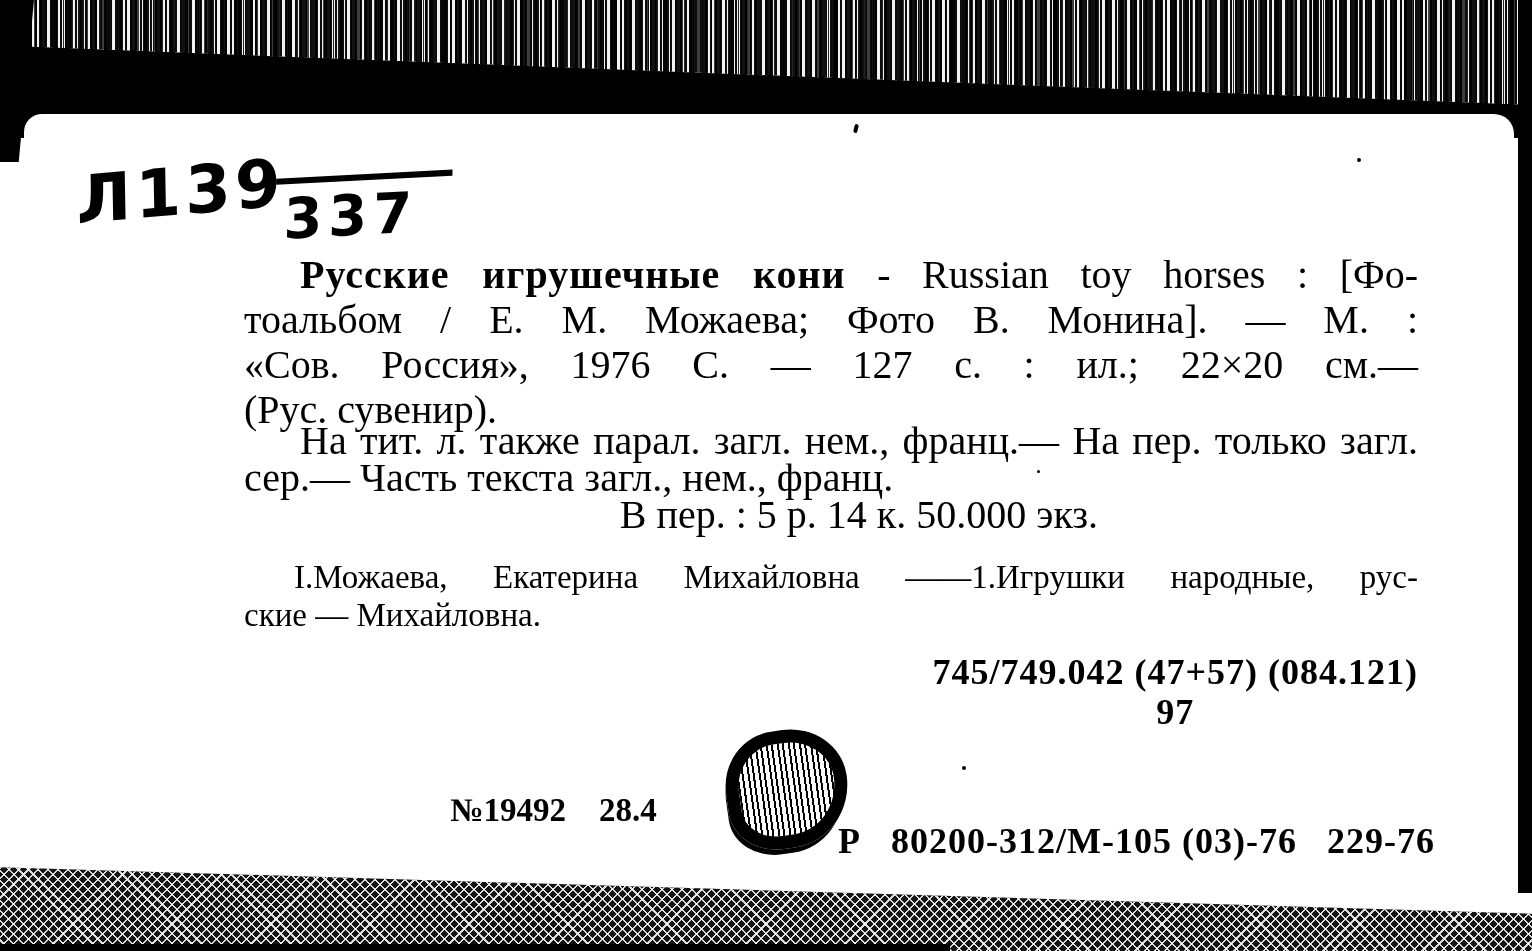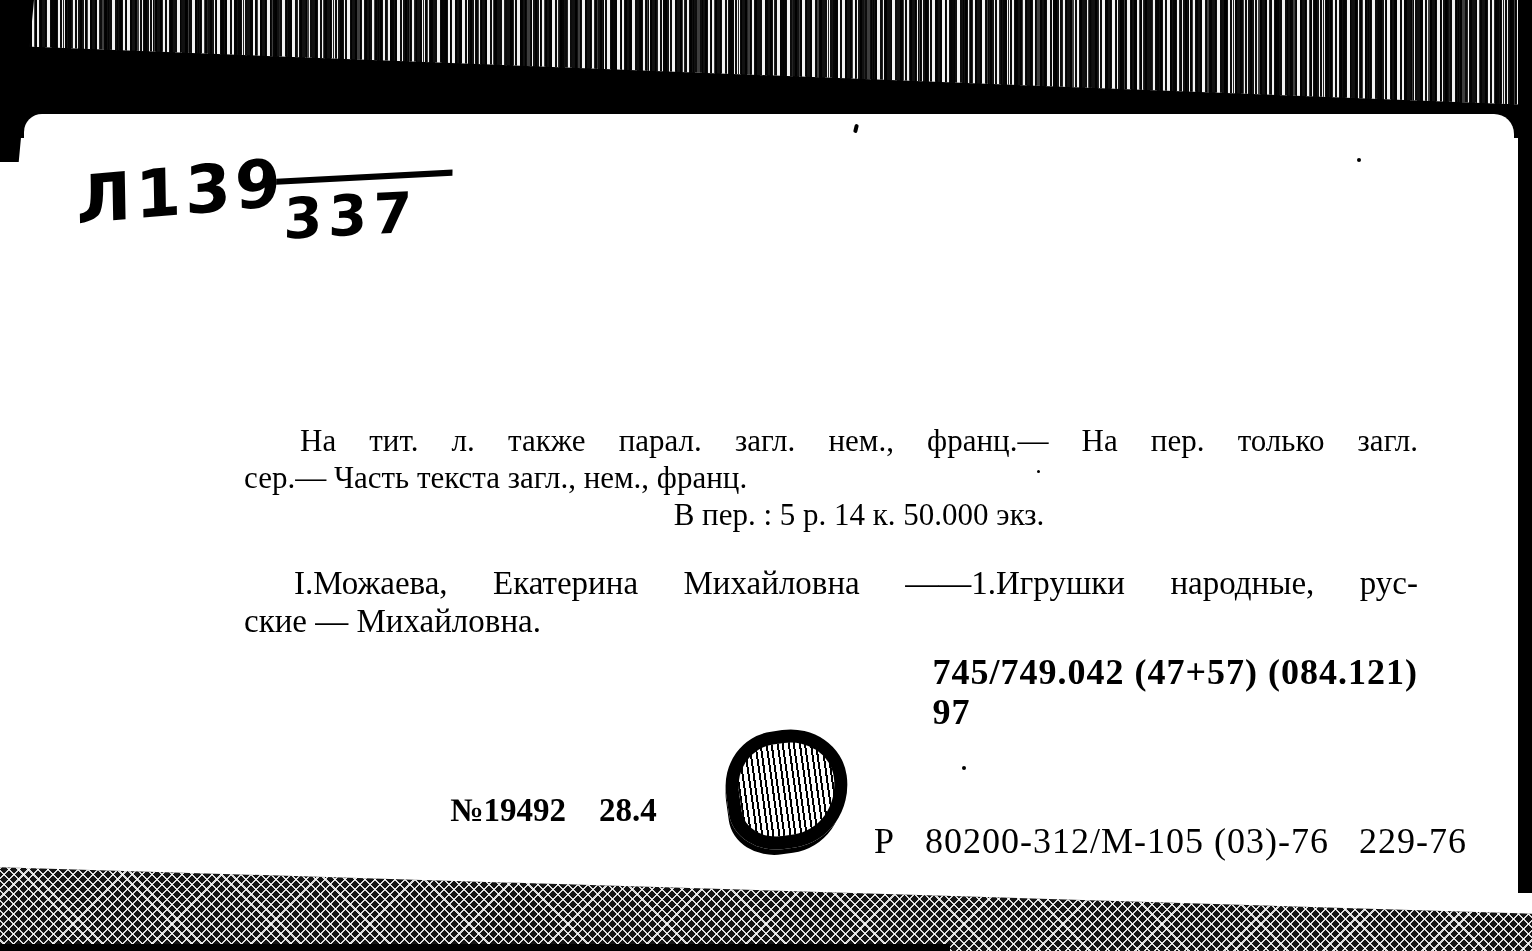--- a/index.html
+++ b/index.html
@@ -44,38 +44,38 @@
                       transform:translateY(36px) rotate(2deg); letter-spacing:6px; }
 
   
   .entry { position:absolute; left:220px; top:138px; width:1174px;
            font-size:40px; line-height:45px; }
   .entry .jline { text-align:justify; text-align-last:justify; }
   .entry .indent { padding-left:56px; }
   .entry b { letter-spacing:1px; }
 
   .notes { position:absolute; left:220px; top:308px; width:1174px;
-           font-size:31px; line-height:37px; }
+           font-size:40px; line-height:37px; }
   .notes .jline { text-align:justify; text-align-last:justify; }
   .notes .indent { padding-left:56px;text-align:center; }
 
   .tracings { position:absolute; left:220px; top:444px; width:1174px;
-              font-size:33px; line-height:38px;margin-top:6px; }
+              font-size:33px; line-height:38px; }
   .tracings .jline { text-align:justify; text-align-last:justify; }
   .tracings .indent { padding-left:50px; }
 
-  .udc { position:absolute; right:96px; top:538px; text-align:left;
+  .udc { position:absolute; right:96px; top:538px; text-align:center;
          font-size:36px; line-height:40px; font-weight:bold; letter-spacing:1px; }
 
   .registry { position:absolute; left:220px; top:606px; font-size:33px; line-height:36px;
               font-weight:bold; white-space:pre; }
   .registry .indent { padding-left:56px;text-align:right; }
 
-  .codeline { position:absolute; left:814px; top:706px; font-size:36px; font-weight:normal;
-              white-space:pre; letter-spacing:1px;margin-left:36px; }
+  .codeline { position:absolute; left:814px; top:706px; font-size:36px; font-weight:bold;
+              white-space:pre; letter-spacing:1px; }
 
   
   .blob { position:absolute; left:702px; top:616px; width:122px; height:118px;
           border:13px solid #000;
           border-radius: 48% 52% 55% 45% / 52% 50% 60% 40%;
           background: repeating-linear-gradient(90deg,#000 0 2px,#fff 2px 5px,#000 5px 7px,#fff 7px 11px);
           transform: rotate(-8deg); box-shadow:-3px 7px 0 -2px #000; }
 
   .speck { position:absolute; background:#000; border-radius:50%; z-index:5; }
 </style>
@@ -89,20 +89,26 @@
   </div>
   <div class="tl-wedge"></div>
   <div class="right-strip"></div>
 
   <div class="card">
 
     <div class="callnum">
       <span class="cn-top">Л139</span><span class="cn-frac">337</span>
     </div>
 
+    <div class="entry">
+      <div class="jline indent"><b>Русские игрушечные кони</b> <span>- Russian toy horses : [Фо-</span></div>
+      <div class="jline">тоальбом / Е. М. Можаева; Фото В. Монина]. — М. :</div>
+      <div class="jline">«Сов. Россия», 1976 С. — 127 с. : ил.; 22×20 см.—</div>
+      <div>(Рус. сувенир).</div>
+    </div>
 
     <div class="notes">
       <div class="jline indent">На тит. л. также парал. загл. нем., франц.— На пер. только загл.</div>
       <div>сер.— Часть текста загл., нем., франц.</div>
       <div class="indent">В пер. : 5 р. 14 к. 50.000 экз.</div>
     </div>
 
     <div class="tracings">
       <div class="jline indent">I.Можаева, Екатерина Михайловна ——1.Игрушки народные, рус-</div>
       <div>ские — Михайловна.</div>

